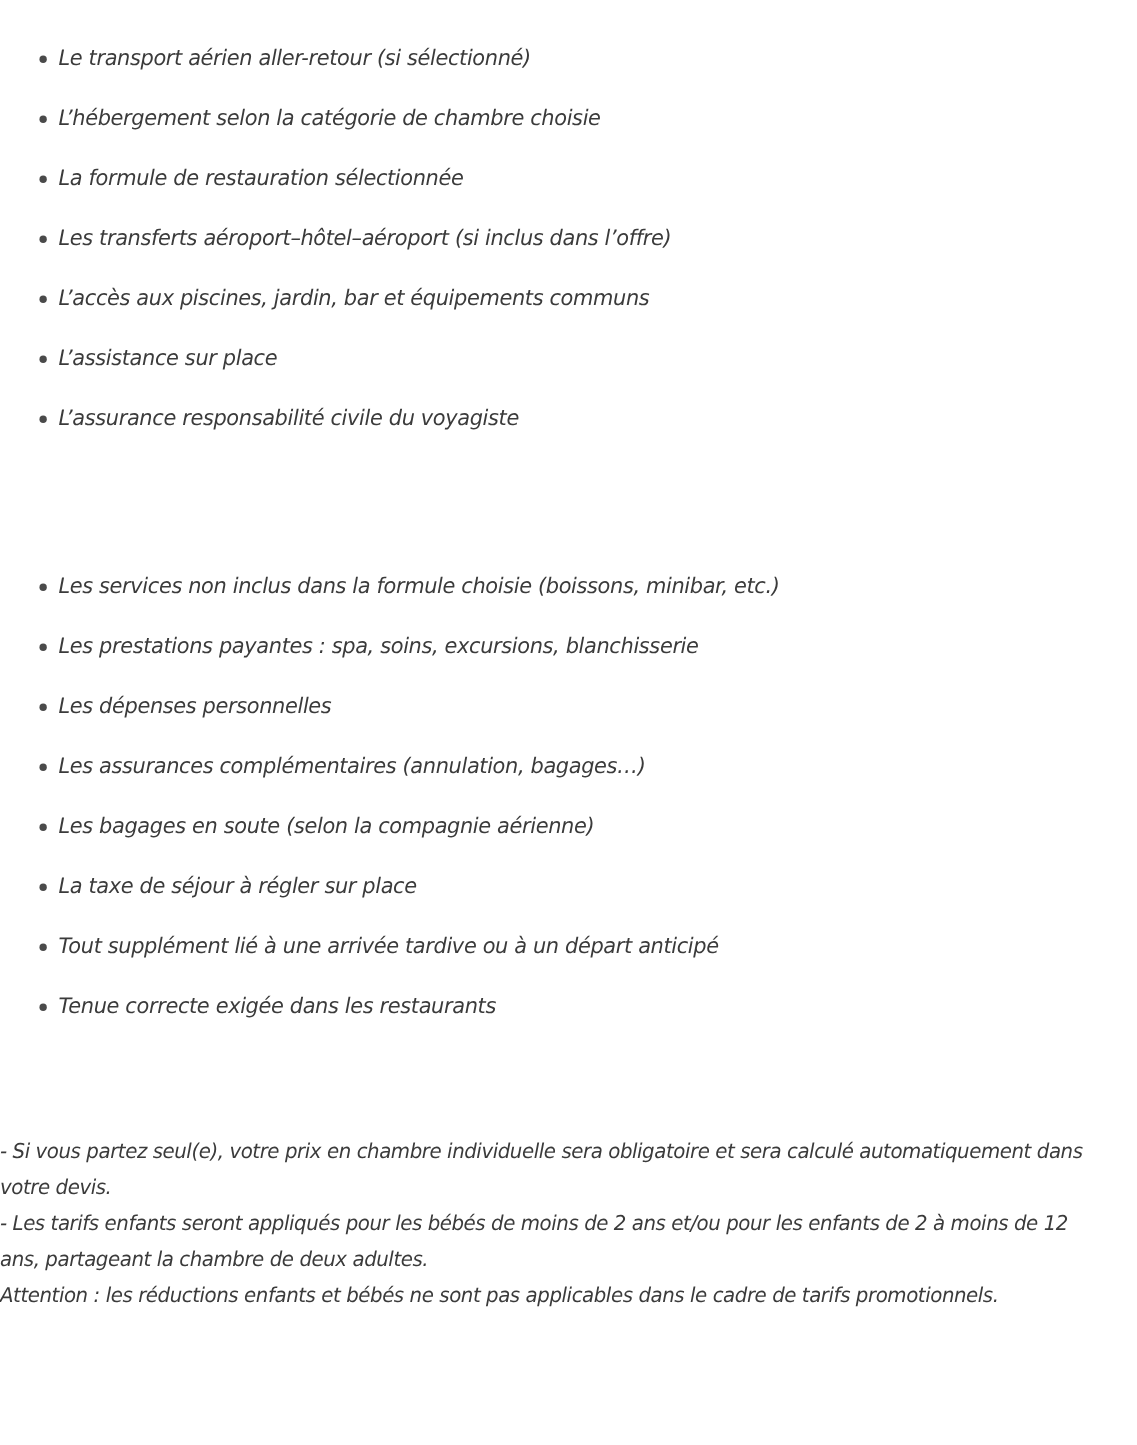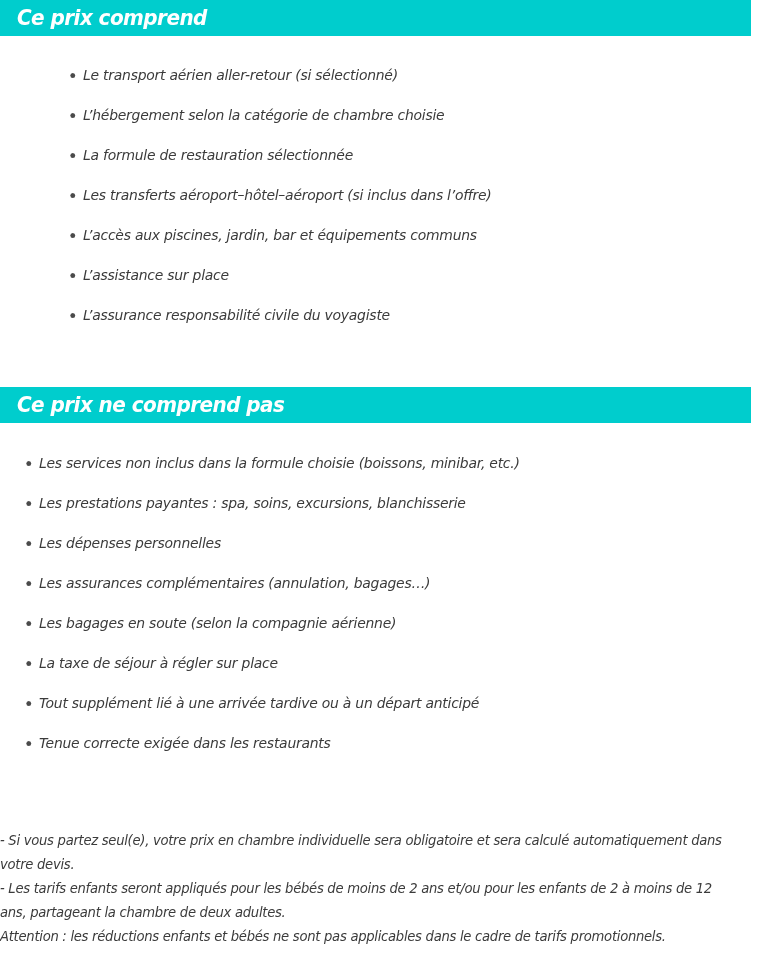--- a/index.html
+++ b/index.html
@@ -71,21 +71,21 @@
     left: 27px;
     top: 50%;
     margin-top: -2.5px;
     width: 5px;
     height: 5px;
     border-radius: 50%;
     background: #4a4a4a;
   }
 
   
-  .sec1-list { margin-top: 19px; margin-left: 44px; }
+  .sec1-list { margin-top: 19px; }
   .sec2-list { margin-top: 20px; }
 
   .gap-after-sec1 { height: 52px; }
   .gap-after-sec2 { height: 51px; }
 
   
   .notes {
     margin-top: 14px;
     padding: 0 6px 0 0;
   }
@@ -99,39 +99,33 @@
     letter-spacing: -0.3px;
     transform: scaleX(0.97);
     transform-origin: left center;
   }
 </style>
 </head>
 <body>
 
 <div class="page">
 
-  <div class="section-bar">
-    <span class="bar-title">Ce prix comprend</span>
-  </div>
 
   <ul class="bullet-list sec1-list">
     <li class="bullet-item">Le transport aérien aller-retour (si sélectionné)</li>
     <li class="bullet-item">L’hébergement selon la catégorie de chambre choisie</li>
     <li class="bullet-item">La formule de restauration sélectionnée</li>
     <li class="bullet-item">Les transferts aéroport–hôtel–aéroport (si inclus dans l’offre)</li>
     <li class="bullet-item">L’accès aux piscines, jardin, bar et équipements communs</li>
     <li class="bullet-item">L’assistance sur place</li>
     <li class="bullet-item">L’assurance responsabilité civile du voyagiste</li>
   </ul>
 
   <div class="gap-after-sec1"></div>
 
-  <div class="section-bar">
-    <span class="bar-title">Ce prix ne comprend pas</span>
-  </div>
 
   <ul class="bullet-list sec2-list">
     <li class="bullet-item">Les services non inclus dans la formule choisie (boissons, minibar, etc.)</li>
     <li class="bullet-item">Les prestations payantes : spa, soins, excursions, blanchisserie</li>
     <li class="bullet-item">Les dépenses personnelles</li>
     <li class="bullet-item">Les assurances complémentaires (annulation, bagages…)</li>
     <li class="bullet-item">Les bagages en soute (selon la compagnie aérienne)</li>
     <li class="bullet-item">La taxe de séjour à régler sur place</li>
     <li class="bullet-item">Tout supplément lié à une arrivée tardive ou à un départ anticipé</li>
     <li class="bullet-item">Tenue correcte exigée dans les restaurants</li>

